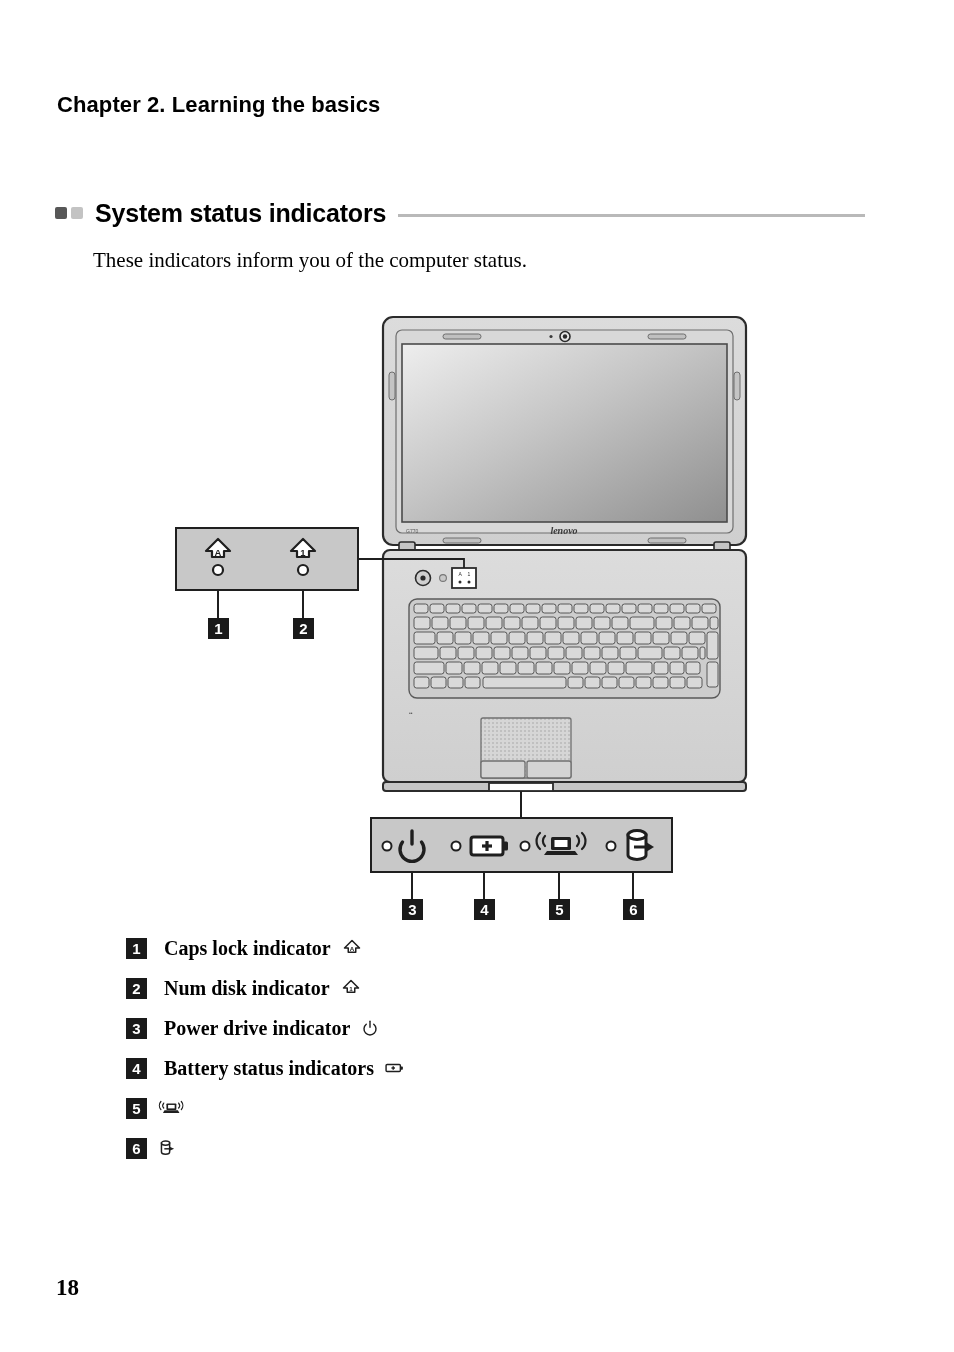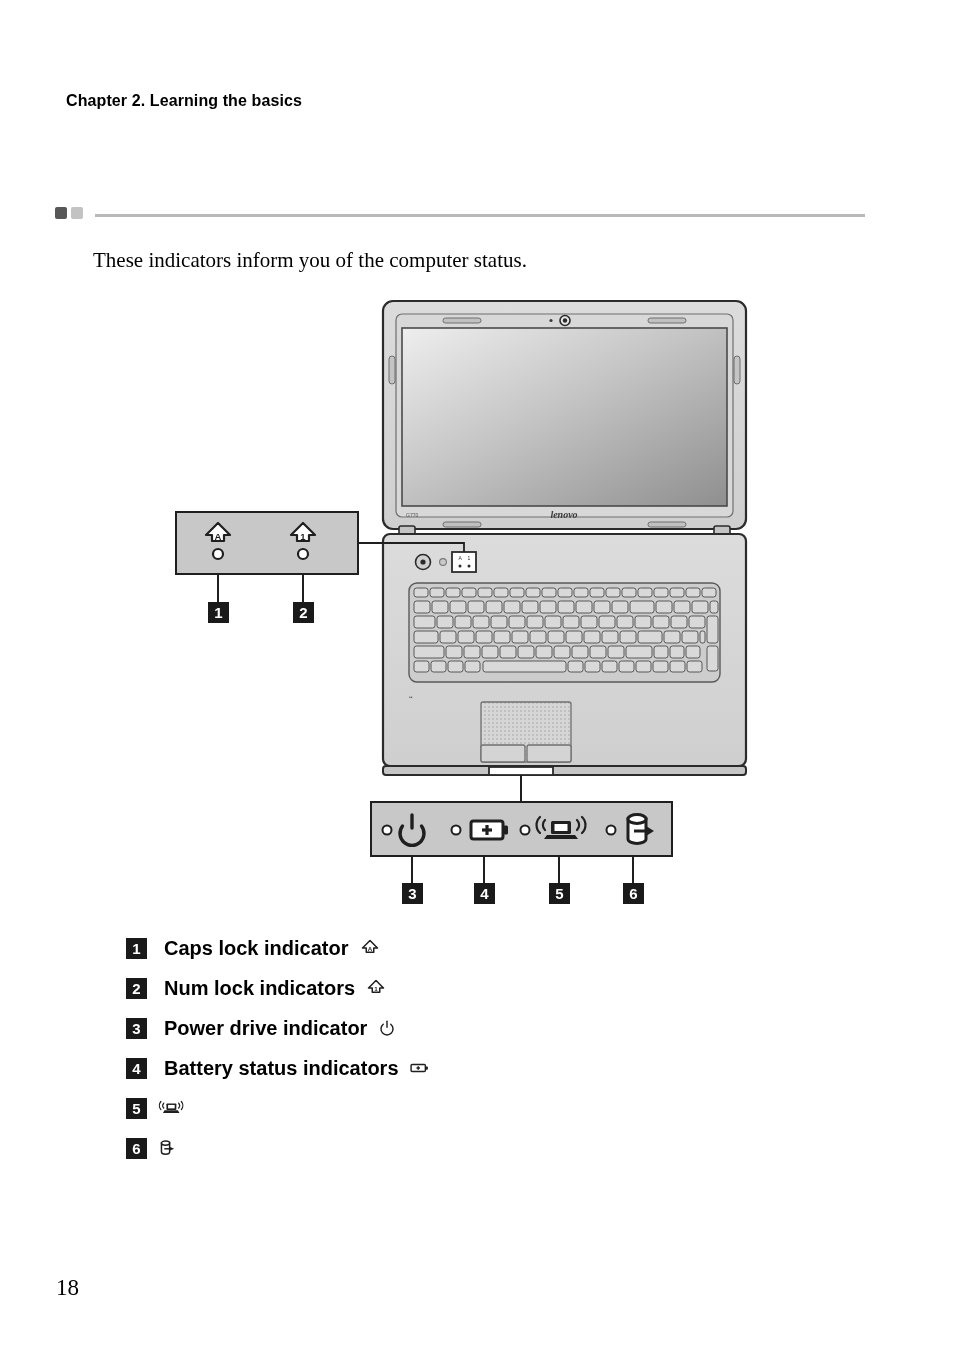--- a/index.html
+++ b/index.html
@@ -12,23 +12,23 @@
     height: 1352px;
     position: relative;
     font-family: "Liberation Sans", sans-serif;
     color: #000000;
     overflow: hidden;
   }
 
   
   .chapter-header {
     position: absolute;
-    left: 66px;
+    left: 57px;
     top: 92px;
-    font-size: 16px;
+    font-size: 22px;
     font-weight: bold;
     letter-spacing: 0.1px;
   }
 
   
   .section-head {
     position: absolute;
     left: 55px;
     top: 196px;
     width: 810px;
@@ -65,21 +65,21 @@
     left: 93px;
     top: 248px;
     font-family: Liberation Serif, serif;
     font-size: 21px;
   }
 
   
   .figure {
     position: absolute;
     left: 0;
-    top: 290px;
+    top: 306px;
     width: 856px;
     height: 620px;
   }
   .fig-svg { display: block; }
 
   
   .legend {
     position: absolute;
     left: 126px;
     top: 928px;
@@ -101,46 +101,48 @@
     display: flex;
     align-items: center;
     justify-content: center;
     flex: 0 0 auto;
   }
   .legend-label {
     font-size: 20px;
     font-weight: bold;
     margin-left: 17px;
     white-space: nowrap;
+    font-family: Liberation Serif, serif;
   }
   .legend-icon {
     margin-left: 11px;
     display: inline-flex;
     align-items: center;
     flex: 0 0 auto;
   }
 
   
   .page-number {
     position: absolute;
     left: 56px;
     top: 1275px;
     font-family: "Liberation Serif", serif;
     font-size: 23px;
-    font-weight: normal;
+    font-weight: bold;
   }
 </style>
 </head>
 <body>
 
 <div class="chapter-header">Chapter 2. Learning the basics</div>
 
 <div class="section-head">
   <span class="bullet-sq bullet-dark"></span>
   <span class="bullet-sq bullet-light"></span>
+  <span class="section-title">System status indicators</span>
   <span class="head-rule"></span>
 </div>
 
 <div class="intro">These indicators inform you of the computer status.</div>
 
 <div class="figure">
 <svg class="fig-svg" width="954" height="620" viewBox="0 0 954 620" xmlns="http://www.w3.org/2000/svg">
   <defs>
     <linearGradient id="screenGrad" x1="0" y1="0" x2="1" y2="1">
       <stop offset="0%" stop-color="#eeeeee"></stop>
@@ -471,21 +473,21 @@
     <span class="legend-icon">
       <svg width="20" height="20" viewBox="0 0 24 24">
         <path d="M12,3 L21,12 L16.5,12 L16.5,17 L7.5,17 L7.5,12 L3,12 Z" fill="#ffffff" stroke="#1f1f1f" stroke-width="1.8" stroke-linejoin="round"></path>
         <text x="12" y="15.5" font-family="Liberation Sans, sans-serif" font-size="7.5" font-weight="bold" fill="#1f1f1f" text-anchor="middle">A</text>
       </svg>
     </span>
   </div>
 
   <div class="legend-row">
     <span class="badge">2</span>
-    <span class="legend-label">Num lock indicators</span>
+    <span class="legend-label">Num disk indicator</span>
     <span class="legend-icon">
       <svg width="20" height="20" viewBox="0 0 24 24">
         <path d="M12,3 L21,12 L16.5,12 L16.5,17 L7.5,17 L7.5,12 L3,12 Z" fill="#ffffff" stroke="#1f1f1f" stroke-width="1.8" stroke-linejoin="round"></path>
         <text x="12" y="15.5" font-family="Liberation Sans, sans-serif" font-size="7.5" font-weight="bold" fill="#1f1f1f" text-anchor="middle">1</text>
       </svg>
     </span>
   </div>
 
   <div class="legend-row">
     <span class="badge">3</span>

